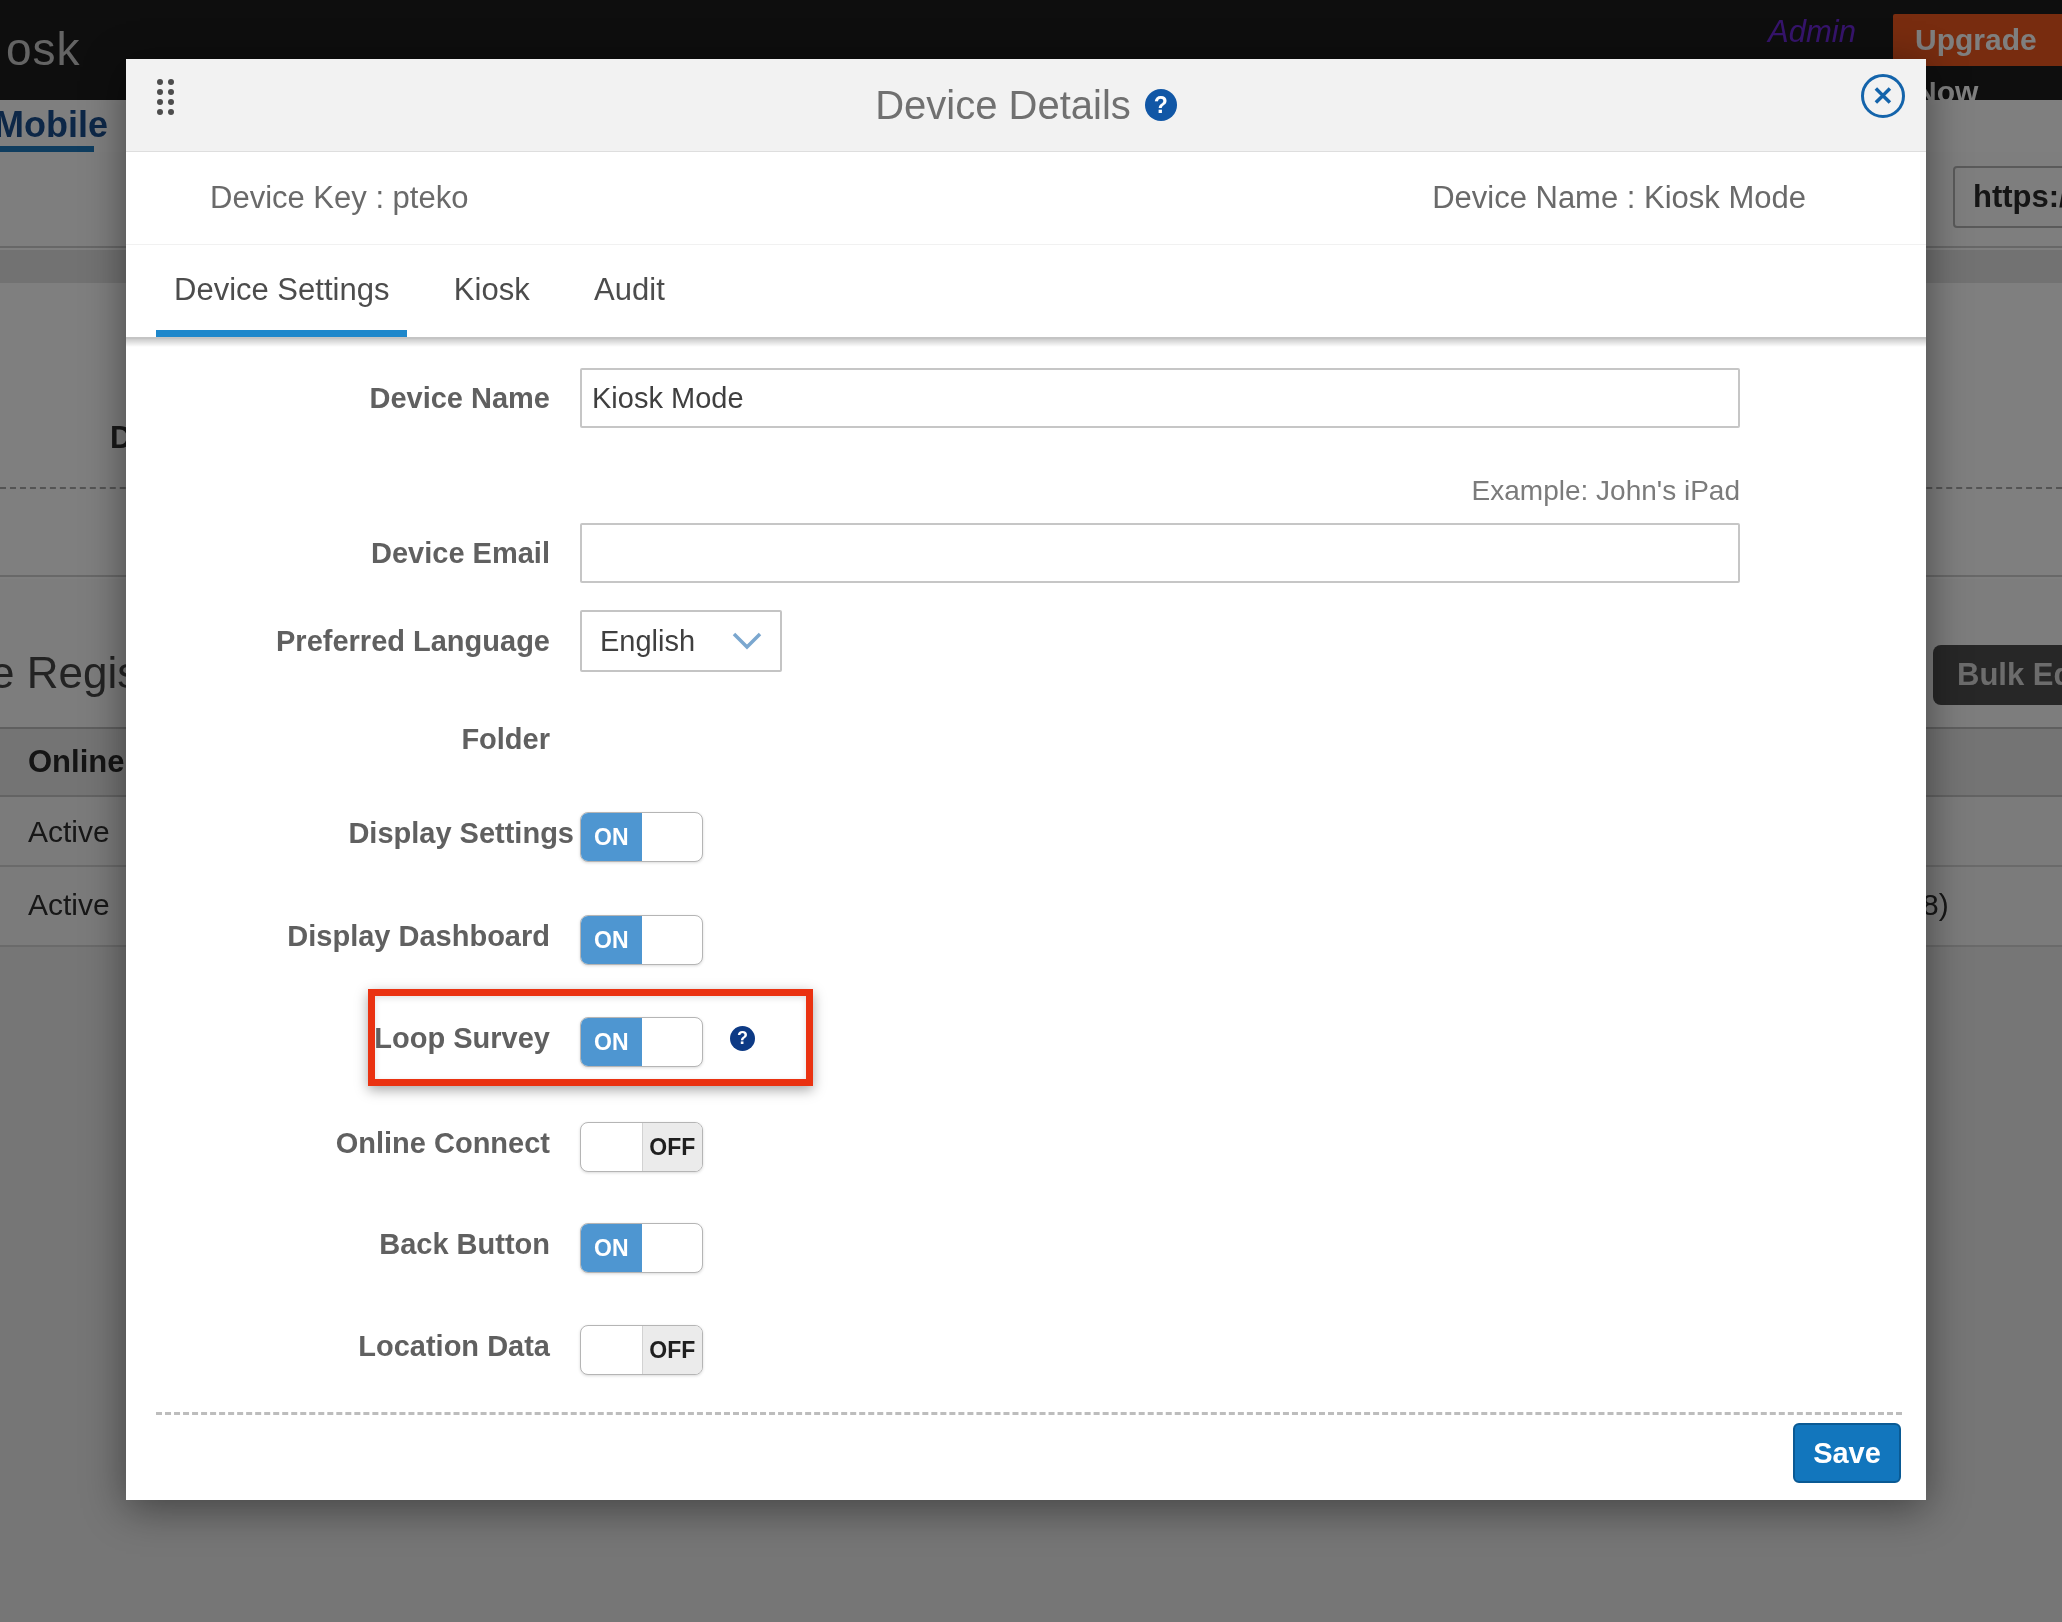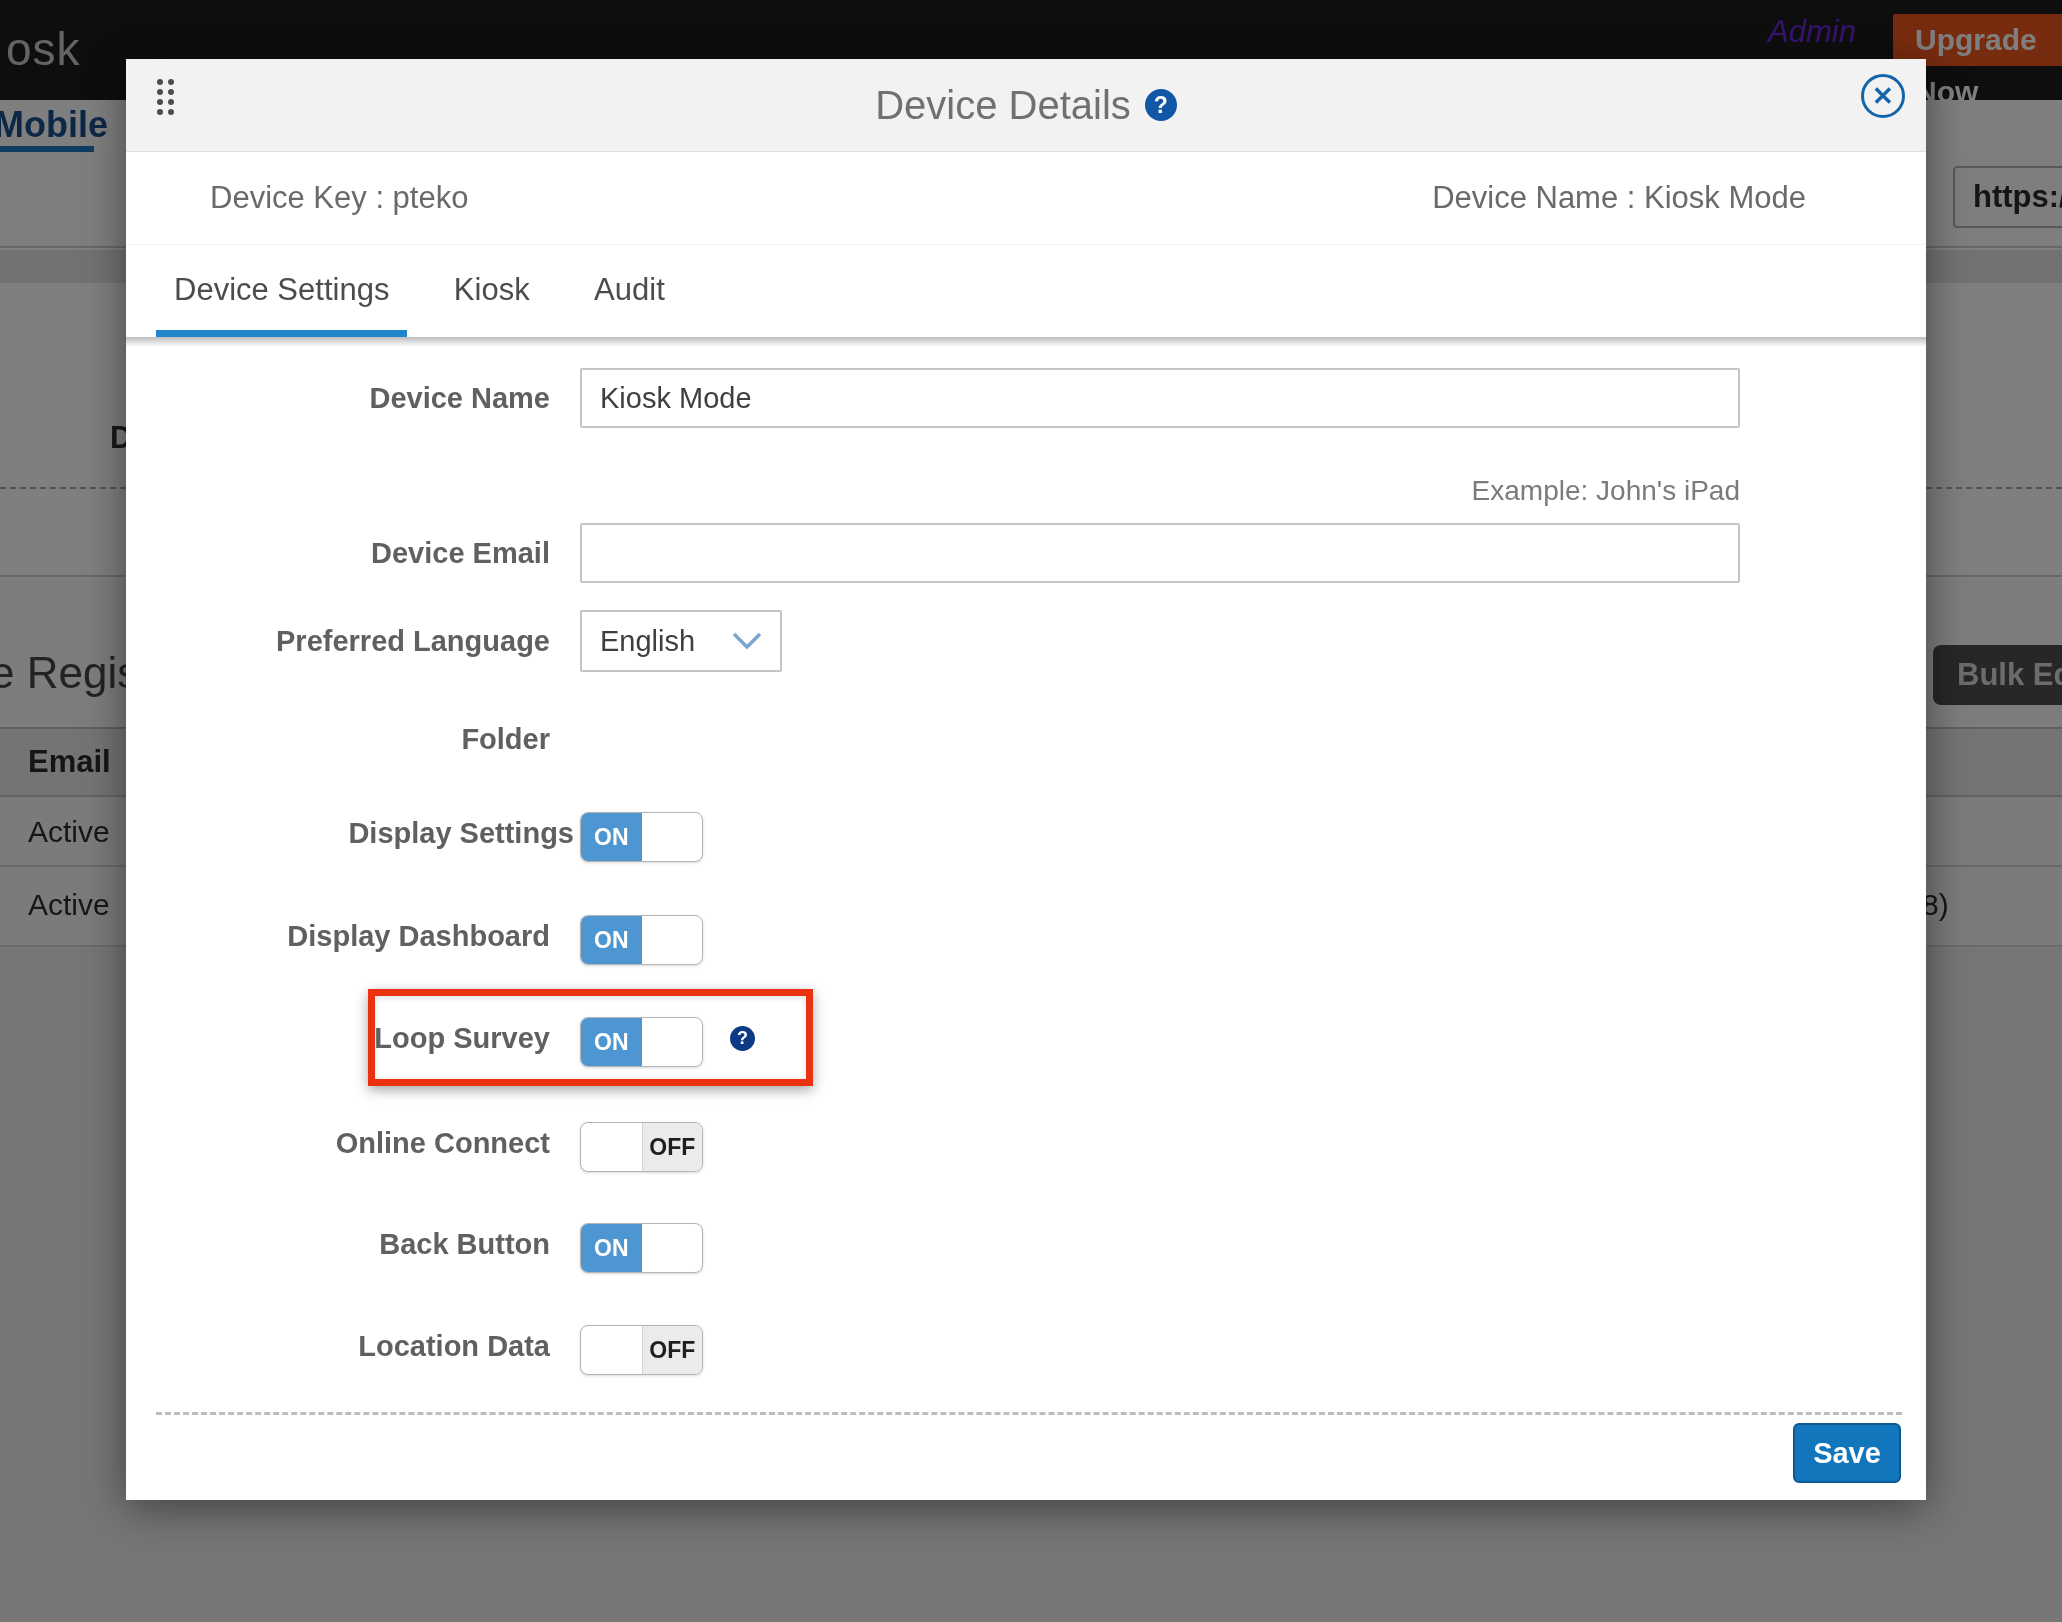--- a/index.html
+++ b/index.html
@@ -103,21 +103,21 @@
   .form-label {
     position:absolute; left:0; width:424px; text-align:right;
     font-weight:700; color:#606060; font-size:29px;
   }
   .lh60 { height:60px; line-height:60px; }
   .lh62 { height:62px; line-height:62px; }
   .lh42 { height:42px; line-height:42px; }
   .text-input {
     position:absolute; left:454px; width:1160px; height:60px;
     border:2px solid #c6c6c6; border-radius:2px; background:#ffffff;
-    font-family:"Liberation Sans", sans-serif; font-size:29px; color:#3f3f3f; padding:0 18px;
+    font-family:"Liberation Sans", sans-serif; font-size:29px; color:#3f3f3f; padding:0 10px;
   }
   .helper { position:absolute; right:186px; font-size:28px; color:#7b7b7b; }
   .select {
     position:absolute; left:454px; height:62px; border:2px solid #c4c4c4; border-radius:2px;
     background:#ffffff; display:flex; align-items:center; justify-content:space-between;
     padding:0 18px; font-size:29px; color:#3f3f3f; cursor:pointer;
   }
   .chev { width:30px; height:18px; }
 
   .toggle {
@@ -162,21 +162,21 @@
 <div class="abs bg-toolbar"></div>
 <div class="abs bg-urlbox">https://c</div>
 <div class="abs bg-subband"></div>
 <div class="abs bg-formarea"></div>
 <div class="abs bg-partial-d">D</div>
 <div class="abs bg-dashline"></div>
 <div class="abs bg-headband"></div>
 <div class="abs bg-registr">e Registr</div>
 <div class="abs bg-bulkedit">Bulk Edit R</div>
 <div class="abs bg-tablehead"></div>
-<div class="abs bg-status">Email</div>
+<div class="abs bg-status">Online</div>
 <div class="abs bg-row1"></div>
 <div class="abs bg-row2"></div>
 <div class="abs bg-active" style="left:28px; top:815px;">Active</div>
 <div class="abs bg-active" style="left:28px; top:888px;">Active</div>
 <div class="abs bg-frag" style="left:1916px; top:815px;">)</div>
 <div class="abs bg-frag" style="left:1922px; top:888px;">8)</div>
 <div class="abs bg-lower"></div>
 
 <div class="abs overlay"></div>
 

